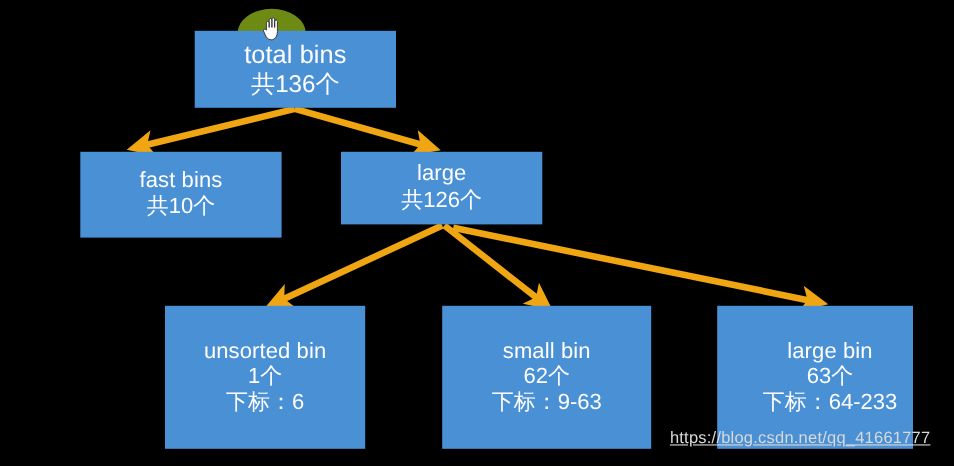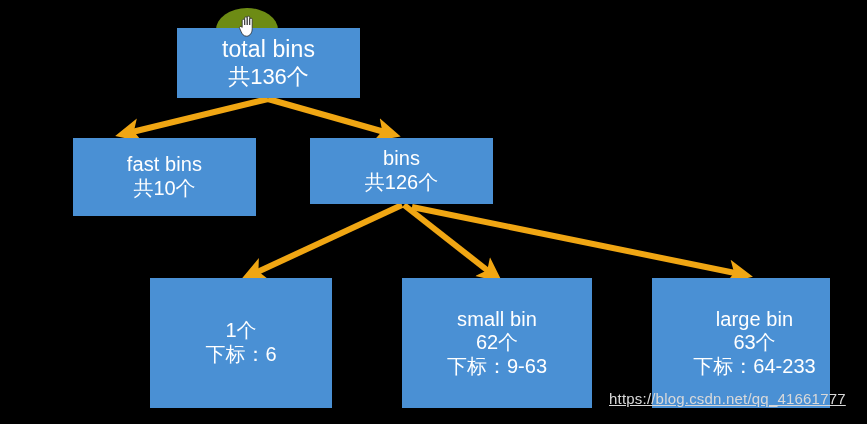--- a/index.html
+++ b/index.html
@@ -116,25 +116,26 @@
     <span class="line en">total bins</span>
     <span class="line">共136个</span>
   </div>
 
   <div class="node" id="node-fast-bins">
     <span class="line en">fast bins</span>
     <span class="line">共10个</span>
   </div>
 
   <div class="node" id="node-bins">
-    <span class="line en">bins</span>
+    <span class="line en">large</span>
     <span class="line">共126个</span>
   </div>
 
   <div class="node" id="node-unsorted-bin">
+    <span class="line en">unsorted bin</span>
     <span class="line">1个</span>
     <span class="line">下标：6</span>
   </div>
 
   <div class="node" id="node-small-bin">
     <span class="line en">small bin</span>
     <span class="line">62个</span>
     <span class="line">下标：9-63</span>
   </div>
 

